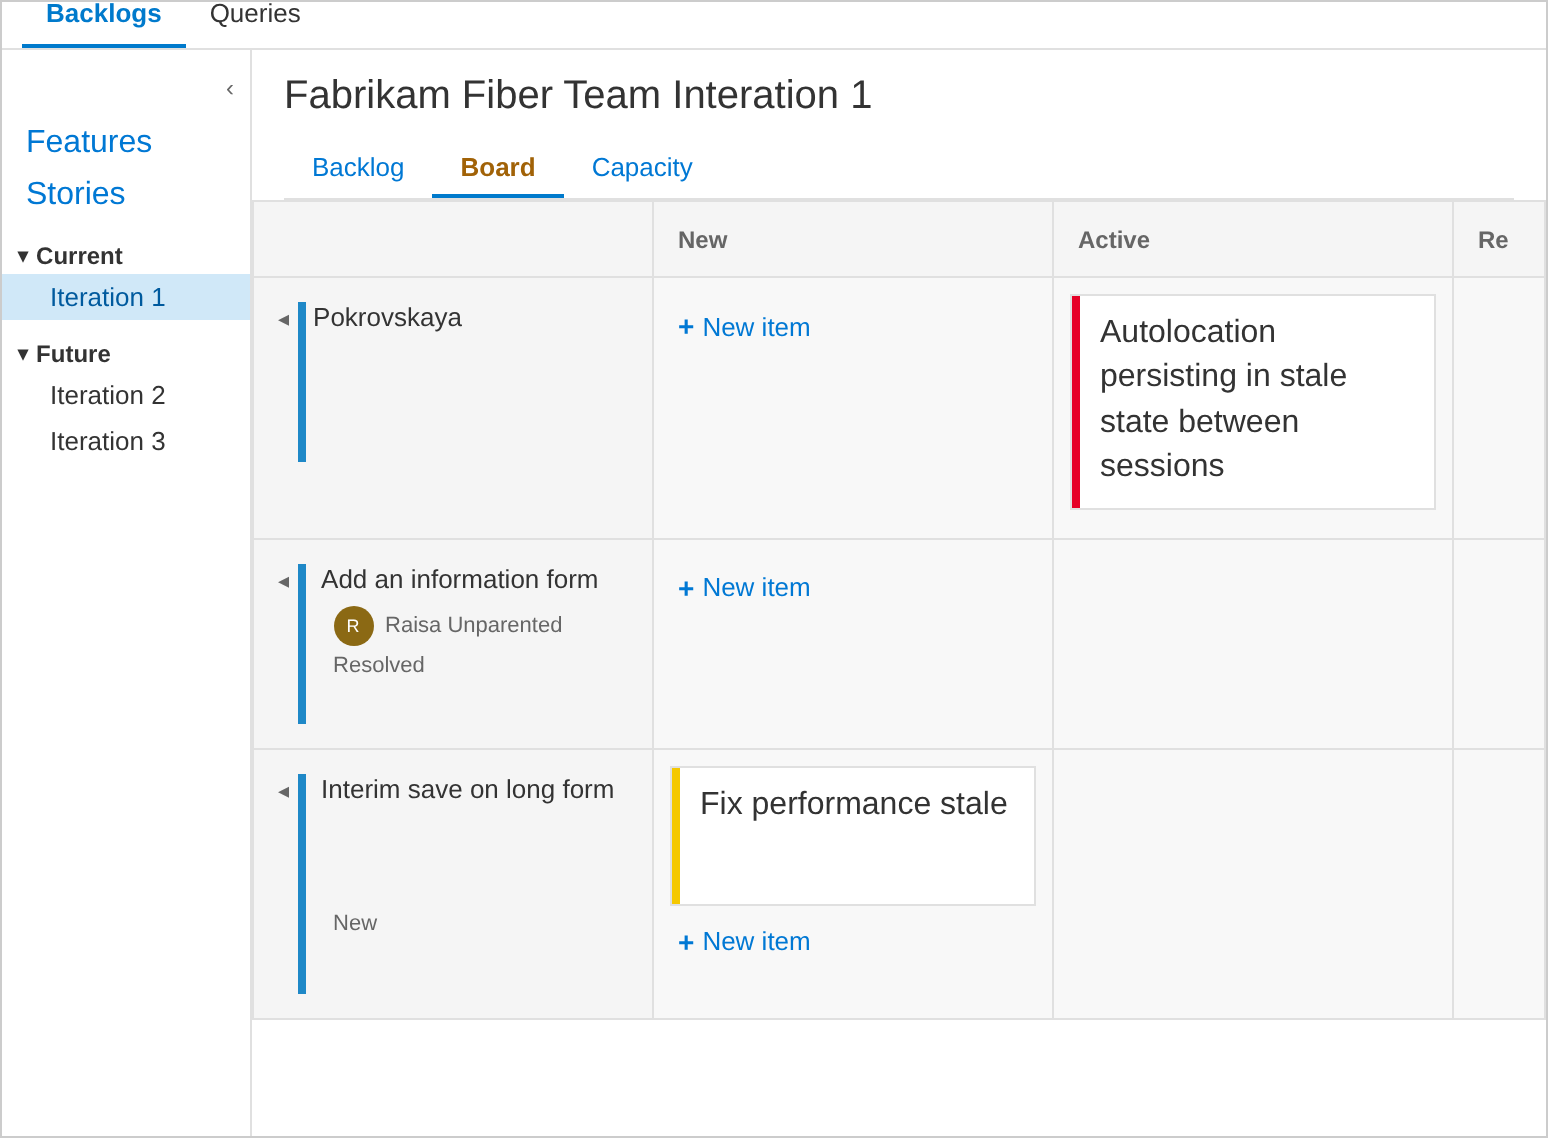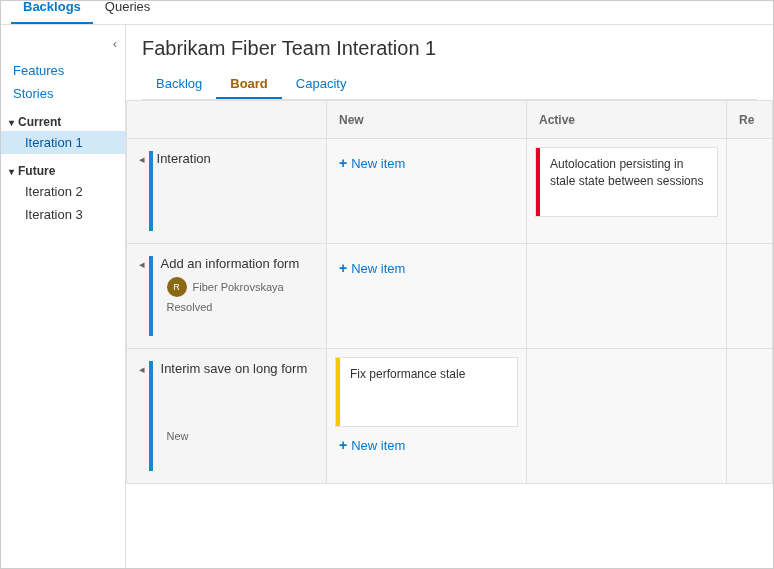--- a/index.html
+++ b/index.html
@@ -12,21 +12,21 @@
     .top-tab.active { border-bottom: 2px solid #007acc; color: #007acc; font-weight: 600; }
     
     
     .main-layout { display: flex; flex: 1; overflow: hidden; }
     
     
     .sidebar { width: 125px; border-right: 1px solid #e0e0e0; background: #fff; padding: 8px 0; flex-shrink: 0; }
     .sidebar-collapse-btn { display: flex; justify-content: flex-end; padding: 4px 8px; }
     .sidebar-collapse-btn span { cursor: pointer; color: #666; font-size: 12px; }
     .sidebar-section { margin: 4px 0; }
-    .sidebar-link { padding: 4px 12px; color: #0078d4; cursor: pointer; font-size: 13px; display: block; }
+    .sidebar-link { padding: 4px 12px; color: #0078d4; cursor: pointer; font-size: 16px; display: block; }
     .sidebar-group-header { display: flex; align-items: center; padding: 6px 8px 2px 8px; font-weight: 600; font-size: 12px; color: #333; }
     .sidebar-group-header .triangle { margin-right: 4px; font-size: 10px; }
     .sidebar-item { padding: 4px 8px 4px 24px; cursor: pointer; font-size: 13px; color: #333; }
     .sidebar-item.active { background: #d0e8f8; color: #005a9e; font-weight: 500; }
     
     
     .content-area { flex: 1; overflow: hidden; display: flex; flex-direction: column; }
     .content-header { padding: 12px 16px 0 16px; }
     .content-title { font-size: 20px; font-weight: 400; color: #333; margin-bottom: 10px; }
     .content-sub-tabs { display: flex; border-bottom: 1px solid #e0e0e0; gap: 0; }
@@ -48,21 +48,21 @@
     .row-label { font-size: 13px; color: #333; }
     
     
     .card-cell { background: #fff; min-height: 90px; }
     .new-item-btn { display: flex; align-items: center; gap: 4px; color: #0078d4; cursor: pointer; padding: 4px; font-size: 13px; margin-top: 4px; }
     .plus-icon { font-size: 14px; font-weight: bold; }
     
     .card { border: 1px solid #e0e0e0; background: #fff; padding: 8px; margin-bottom: 6px; font-size: 12px; position: relative; min-height: 70px; }
     .card-red-bar { position: absolute; left: 0; top: 0; bottom: 0; width: 4px; background: #e60026; }
     .card-yellow-bar { position: absolute; left: 0; top: 0; bottom: 0; width: 4px; background: #f5c800; }
-    .card-text { padding-left: 6px; font-size: 12px; color: #333; line-height: 1.4; }
+    .card-text { padding-left: 6px; font-size: 16px; color: #333; line-height: 1.4; }
     .card-meta { display: flex; align-items: center; gap: 6px; margin-top: 6px; padding-left: 6px; font-size: 11px; color: #666; }
     .card-status { font-size: 11px; color: #666; padding-left: 6px; margin-top: 4px; }
     .avatar-img { width: 20px; height: 20px; background: #8b6914; border-radius: 50%; display: flex; align-items: center; justify-content: center; color: #fff; font-size: 9px; overflow: hidden; }
 
     .row-first-cell { display: flex; align-items: flex-start; gap: 4px; padding: 4px; }
   </style>
 </head>
 <body>
 
 <div class="app-container">
@@ -119,21 +119,21 @@
               <th>Re</th>
             </tr>
           </thead>
           <tbody>
 
             <tr>
               <td>
                 <div class="row-first-cell">
                   <span class="row-triangle">◂</span>
                   <div class="blue-bar"></div>
-                  <span class="row-label">Interation</span>
+                  <span class="row-label">Pokrovskaya</span>
                 </div>
               </td>
               <td class="card-cell">
                 <div class="new-item-btn">
                   <span class="plus-icon">+</span>
                   <span>New item</span>
                 </div>
               </td>
               <td class="card-cell">
                 <div class="card">
@@ -146,21 +146,21 @@
 
             <tr>
               <td>
                 <div class="row-first-cell">
                   <span class="row-triangle">◂</span>
                   <div class="blue-bar"></div>
                   <div style="padding-left:4px;">
                     <div class="row-label">Add an information form</div>
                     <div class="card-meta">
                       <div class="avatar-img" style="background:#8b6914;">R</div>
-                      <span>Fiber Pokrovskaya</span>
+                      <span>Raisa Unparented</span>
                     </div>
                     <div class="card-status">Resolved</div>
                   </div>
                 </div>
               </td>
               <td class="card-cell">
                 <div class="new-item-btn">
                   <span class="plus-icon">+</span>
                   <span>New item</span>
                 </div>

